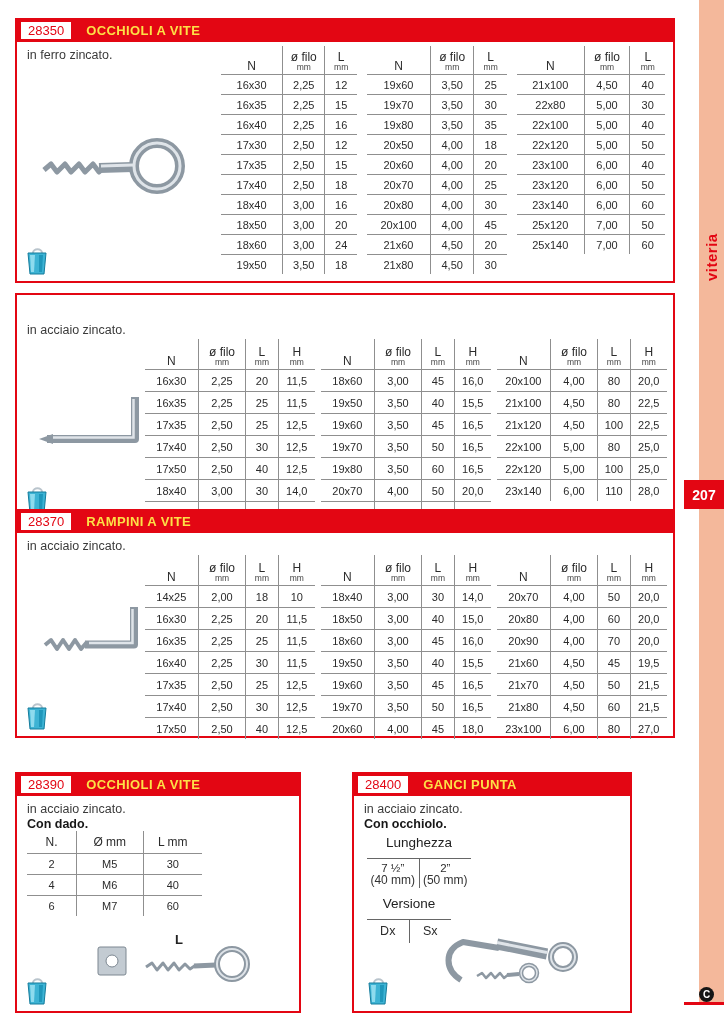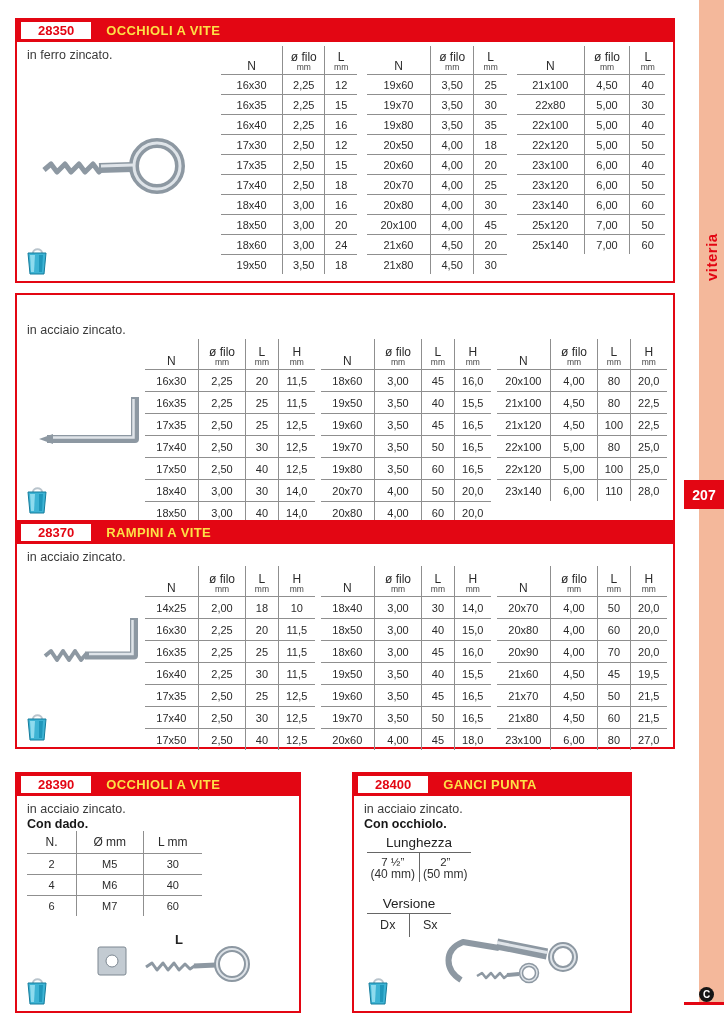--- a/index.html
+++ b/index.html
@@ -1,21 +1,21 @@
 <!DOCTYPE html>
 <html><head>
 <meta charset="utf-8">
 <style>
   :root{ --red:#e30613; --line:#8f8f8f; --ink:#2b2b2b; --metal:#8d98a2; --metal-hi:#dfe4e9; }
   *{margin:0;padding:0;box-sizing:border-box}
   html,body{background:#fff}
   body{position:relative;width:724px;height:1024px;overflow:hidden;font-family:"Liberation Sans",sans-serif;color:var(--ink)}
   .section{position:absolute;border:2px solid var(--red);background:#fff}
   .band{position:absolute;top:-1px;left:-1px;right:-1px;height:23px;background:var(--red);display:flex;align-items:center}
-  .codebox{background:#fff;color:var(--red);font-weight:bold;font-size:13px;line-height:17px;padding:0 17px;margin-left:5px}
+  .codebox{background:#fff;color:var(--red);font-weight:normal;font-size:13px;line-height:17px;padding:0 7px;margin-left:5px}
   .bandtitle{color:#fde047;font-weight:bold;font-size:13px;margin-left:15px;letter-spacing:.4px}
   .subtitle{position:absolute;left:10px;top:28px;font-size:12.5px;color:#3a3a3a;line-height:15px}
   .note{font-weight:bold;color:#161616}
   .tables{position:absolute;display:flex}
   .trow{display:flex;border-top:1px solid var(--line)}
   .trow.thead{border-top:none}
   .tcell{display:flex;align-items:center;justify-content:center;font-size:11px;height:19px;color:var(--ink)}
   .tcell+.tcell{border-left:1px solid var(--line)}
   .thead .tcell{flex-direction:column;height:28px;justify-content:flex-end;padding-bottom:2px}
   .hmain{font-size:12px;line-height:12px}
@@ -30,21 +30,21 @@
   .t4 .tcell:nth-child(3){width:19%}
   .t4 .tcell:nth-child(4){width:22%}
   .tn .tcell{height:20px}
   .tn .thead .tcell{height:22px;justify-content:center;padding-bottom:0}
   .tn .tcell:nth-child(1){width:28%}
   .tn .tcell:nth-child(2){width:38%}
   .tn .tcell:nth-child(3){width:34%}
   .prod,.boxicon,.nutimg{position:absolute}
   .boxicon{left:8px;bottom:5px;width:24px;height:30px}
   .optblock{position:absolute;text-align:center}
-  .blabel{font-size:13.5px;color:#222;padding-bottom:2px;border-bottom:1px solid #666}
+  .blabel{font-size:13.5px;color:#222;padding-bottom:8px;border-bottom:1px solid #666}
   .optrow{display:flex}
   .opt{flex:1;padding:2px 0 3px}
   .opt+.opt{border-left:1px solid #666}
   .osize{font-size:11.5px;line-height:14px}
   .omm{font-size:12px;line-height:10px;color:#333}
   .vopt{font-size:12.5px;line-height:18px}
   .llabel{position:absolute;font-size:13px;font-weight:bold;color:#222}
   .sidebar{position:absolute;left:699px;top:0;width:25px;height:1002px;background:#f4b89b}
   .vertical-label{position:absolute;left:698px;top:212px;width:26px;height:90px;display:flex;align-items:center;justify-content:center;writing-mode:vertical-rl;transform:rotate(180deg);color:var(--red);font-weight:bold;font-size:15px;letter-spacing:.5px}
   .page-badge{position:absolute;left:684px;top:480px;width:40px;height:29px;background:var(--red);color:#fff;font-weight:bold;font-size:14px;display:flex;align-items:center;justify-content:center}
@@ -454,21 +454,21 @@
         <div class="trow">
           <div class="tcell">23x140</div>
           <div class="tcell">6,00</div>
           <div class="tcell">110</div>
           <div class="tcell">28,0</div>
         </div>
       </div>
   </div>
 </div>
 
-<div class="section" style="left:15px;top:520px;width:660px;height:229px">
+<div class="section" style="left:15px;top:509px;width:660px;height:229px">
   <div class="band">
     <span class="codebox">28370</span>
     <span class="bandtitle">RAMPINI A VITE</span>
   </div>
   <div class="subtitle">in acciaio zincato.</div>
   <svg class="prod" style="left:20px;top:88px;width:120px;height:70px" viewBox="0 0 120 70">
     <path d="M8 46 L14 41 L20 50 L26 41 L32 50 L38 41 L44 50 L50 43" stroke="#8d98a2" stroke-width="4" fill="none" stroke-linejoin="round"></path>
     <path d="M48 45.5 L97 45.5 L97 8" stroke="#8d98a2" stroke-width="8" fill="none" stroke-linejoin="round"></path>
     <path d="M52 44 L95.5 44 L95.5 10" stroke="#dfe4e9" stroke-width="2.5" fill="none"></path>
   </svg>

